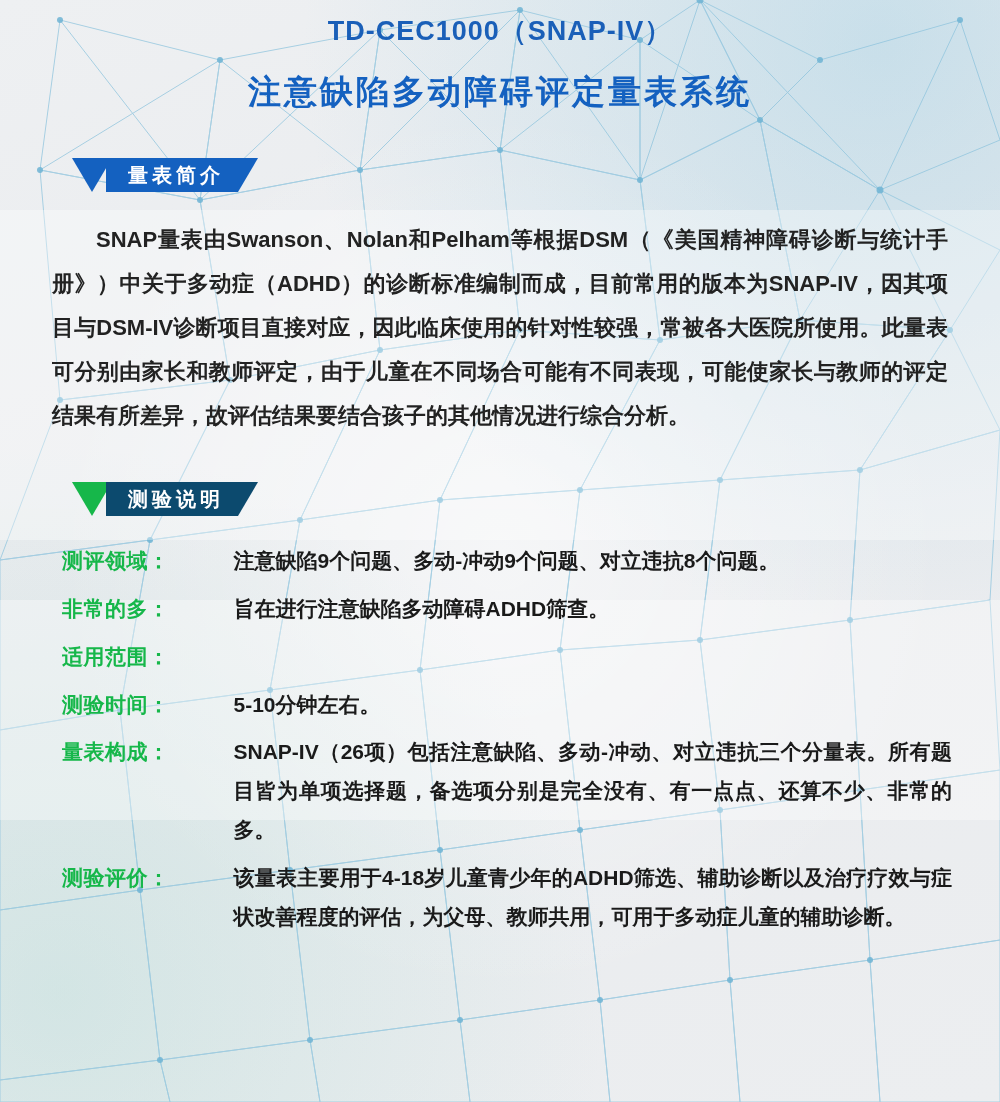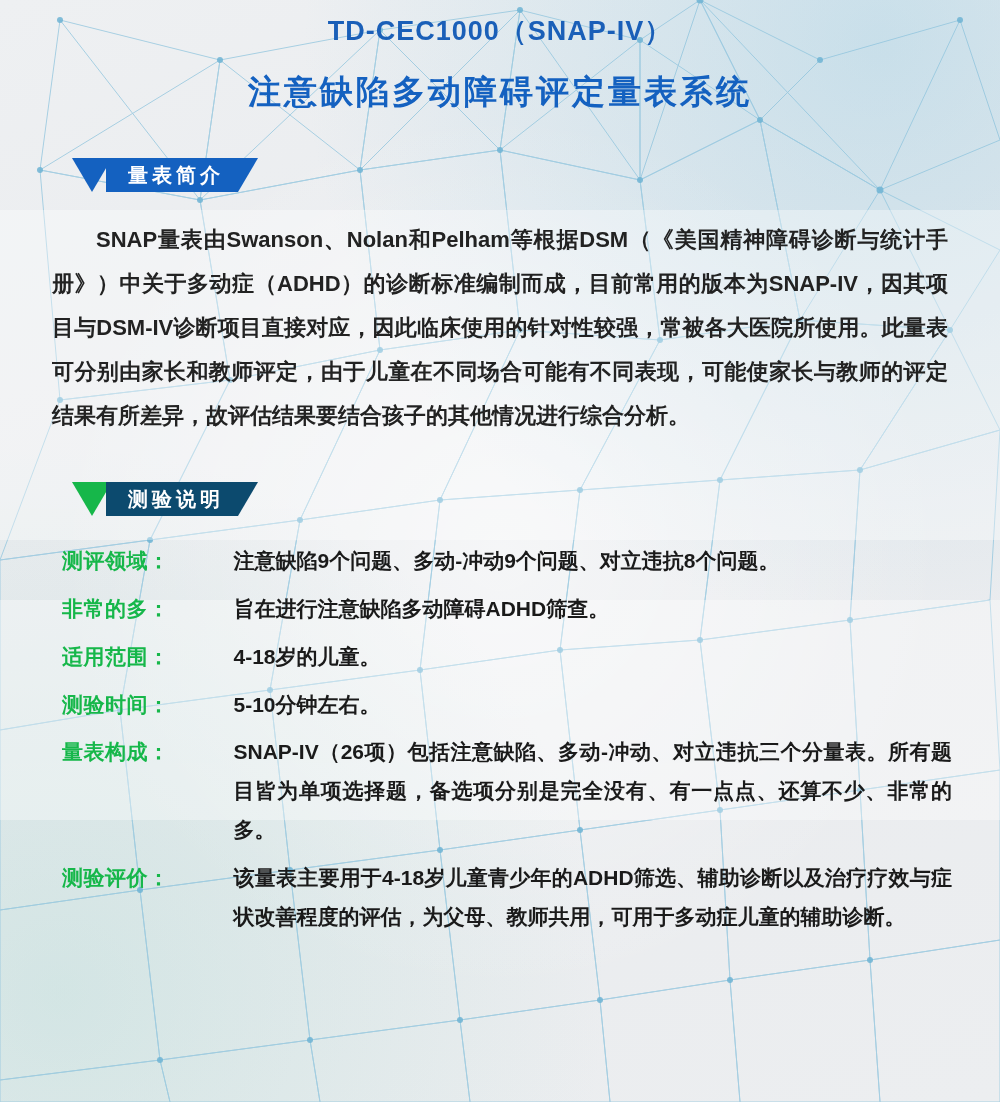--- a/index.html
+++ b/index.html
@@ -276,21 +276,20 @@
     <div class="defrow">
       <div class="defterm">测评领域：</div>
       <div class="defval">注意缺陷9个问题、多动-冲动9个问题、对立违抗8个问题。</div>
     </div>
     <div class="defrow">
       <div class="defterm">非常的多：</div>
       <div class="defval">旨在进行注意缺陷多动障碍ADHD筛查。</div>
     </div>
     <div class="defrow">
       <div class="defterm">适用范围：</div>
-      <div class="defval">4-18岁的儿童。</div>
     </div>
     <div class="defrow">
       <div class="defterm">测验时间：</div>
       <div class="defval">5-10分钟左右。</div>
     </div>
     <div class="defrow">
       <div class="defterm">量表构成：</div>
       <div class="defval">SNAP-IV（26项）包括注意缺陷、多动-冲动、对立违抗三个分量表。所有题目皆为单项选择题，备选项分别是完全没有、有一点点、还算不少、非常的多。</div>
     </div>
     <div class="defrow">

